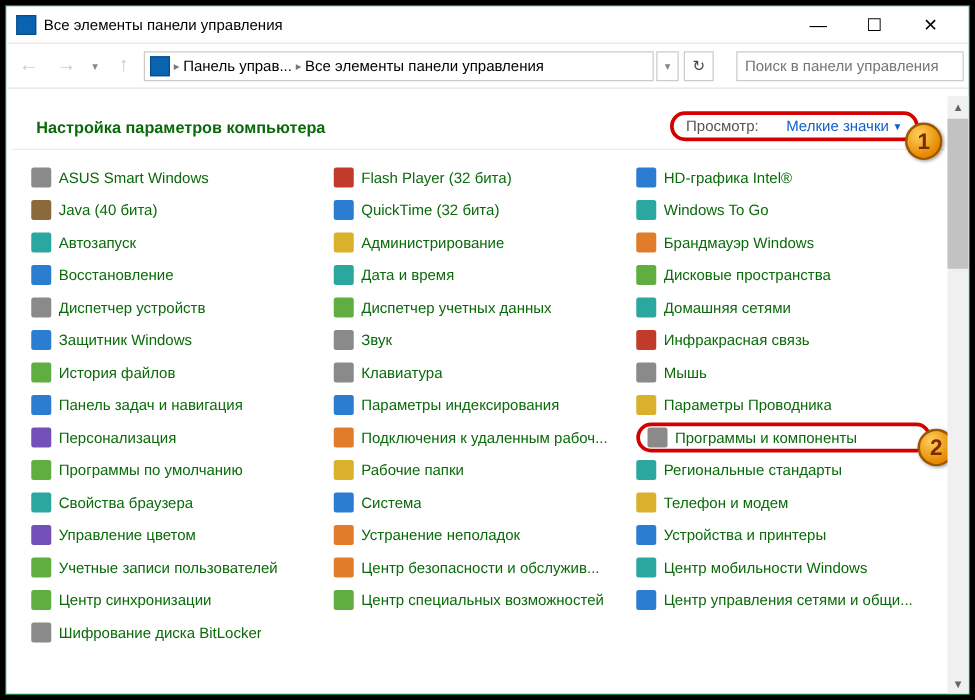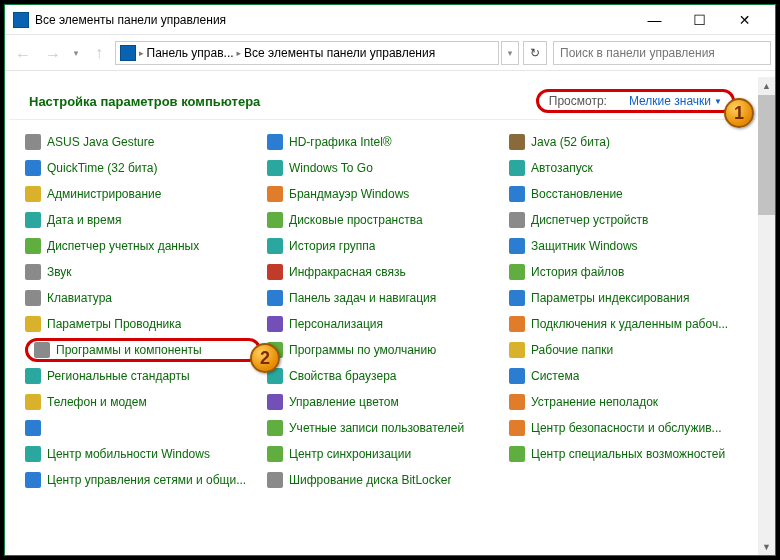--- a/index.html
+++ b/index.html
@@ -9,21 +9,21 @@
   .titlebar .icon { width: 16px; height: 16px; background: #0a63b0; margin-right: 6px; border: 1px solid #064d89; }
   .titlebar .title { flex: 1; font-size: 12px; color: #000; }
   .winbtn { width: 45px; height: 28px; display: flex; align-items: center; justify-content: center; color: #000; font-size: 14px; cursor: pointer; }
   .navbar { height: 36px; display: flex; align-items: center; padding: 0 4px; gap: 2px; border-bottom: 1px solid #e5e5e5; }
   .navbtn { width: 28px; height: 28px; display: flex; align-items: center; justify-content: center; color: #888; font-size: 16px; cursor: pointer; }
   .navbtn.dis { color: #ccc; }
   .addr { flex: 1; height: 24px; border: 1px solid #ccc; display: flex; align-items: center; padding: 0 4px; font-size: 12px; gap: 3px; overflow: hidden; }
   .addr .sep { color: #777; font-size: 9px; }
   .addr .cpicon { width: 16px; height: 16px; background: #0a63b0; border: 1px solid #064d89; }
   .refresh { width: 24px; height: 24px; border: 1px solid #ccc; display: flex; align-items: center; justify-content: center; margin-left: 2px; cursor: pointer; color: #444; }
-  .search { width: 218px; height: 24px; border: 1px solid #ccc; margin-left: 4px; padding: 0 6px; font-size: 12px; color: #888; }
+  .search { width: 182px; height: 24px; border: 1px solid #ccc; margin-left: 16px; padding: 0 6px; font-size: 12px; color: #888; }
   .body { flex: 1; position: relative; overflow: hidden; }
   .scrollbar { position: absolute; top: 6px; right: 0; width: 17px; bottom: 0; background: #f0f0f0; }
   .scrollbar .thumb { position: absolute; top: 18px; left: 0; right: 0; height: 120px; background: #c2c2c2; }
   .scrollbar .arrow { position: absolute; left: 0; right: 0; height: 17px; display:flex; align-items:center; justify-content:center; color:#666; font-size:9px; }
   .header { display: flex; align-items: center; padding: 18px 20px 6px 20px; border-bottom: 1px solid #e6f2e6; margin-right: 20px; margin-left: 4px; }
   .header h1 { font-size: 13px; font-weight: bold; color: #0a6a0a; flex: 1; }
   .viewlabel { color: #555; font-size: 12px; margin-right: 22px; }
   .viewvalue { color: #1060c8; font-size: 12px; display:flex; align-items:center; gap:3px; cursor:pointer;text-align:center; }
   .viewvalue .drop { font-size: 8px; }
   .viewwrap { display: flex; align-items: center; border: 3px solid #d40000; border-radius: 14px; padding: 2px 10px 2px 10px; position: relative; }
@@ -78,29 +78,33 @@
           <span>Мелкие значки</span>
           <span class="drop">▼</span>
         </span>
         <div class="badge badge1">1</div>
       </div>
     </div>
 
     <div class="grid" id="grid">
         <div class="item">
           <div class="ic c-gray"></div>
-          <span class="lbl">ASUS Java Gesture</span>
+          <span class="lbl">ASUS Smart Windows</span>
+        </div>
+        <div class="item">
+          <div class="ic c-red"></div>
+          <span class="lbl">Flash Player (32 бита)</span>
         </div>
         <div class="item">
           <div class="ic c-blue"></div>
           <span class="lbl">HD-графика Intel®</span>
         </div>
         <div class="item">
           <div class="ic c-brown"></div>
-          <span class="lbl">Java (52 бита)</span>
+          <span class="lbl">Java (40 бита)</span>
         </div>
         <div class="item">
           <div class="ic c-blue"></div>
           <span class="lbl">QuickTime (32 бита)</span>
         </div>
         <div class="item">
           <div class="ic c-teal"></div>
           <span class="lbl">Windows To Go</span>
         </div>
         <div class="item">
@@ -130,21 +134,21 @@
         <div class="item">
           <div class="ic c-gray"></div>
           <span class="lbl">Диспетчер устройств</span>
         </div>
         <div class="item">
           <div class="ic c-green"></div>
           <span class="lbl">Диспетчер учетных данных</span>
         </div>
         <div class="item">
           <div class="ic c-teal"></div>
-          <span class="lbl">История группа</span>
+          <span class="lbl">Домашняя сетями</span>
         </div>
         <div class="item">
           <div class="ic c-blue"></div>
           <span class="lbl">Защитник Windows</span>
         </div>
         <div class="item">
           <div class="ic c-gray"></div>
           <span class="lbl">Звук</span>
         </div>
         <div class="item">
@@ -153,20 +157,24 @@
         </div>
         <div class="item">
           <div class="ic c-green"></div>
           <span class="lbl">История файлов</span>
         </div>
         <div class="item">
           <div class="ic c-gray"></div>
           <span class="lbl">Клавиатура</span>
         </div>
         <div class="item">
+          <div class="ic c-gray"></div>
+          <span class="lbl">Мышь</span>
+        </div>
+        <div class="item">
           <div class="ic c-blue"></div>
           <span class="lbl">Панель задач и навигация</span>
         </div>
         <div class="item">
           <div class="ic c-blue"></div>
           <span class="lbl">Параметры индексирования</span>
         </div>
         <div class="item">
           <div class="ic c-yellow"></div>
           <span class="lbl">Параметры Проводника</span>
@@ -211,20 +219,21 @@
         <div class="item">
           <div class="ic c-purple"></div>
           <span class="lbl">Управление цветом</span>
         </div>
         <div class="item">
           <div class="ic c-orange"></div>
           <span class="lbl">Устранение неполадок</span>
         </div>
         <div class="item">
           <div class="ic c-blue"></div>
+          <span class="lbl">Устройства и принтеры</span>
         </div>
         <div class="item">
           <div class="ic c-green"></div>
           <span class="lbl">Учетные записи пользователей</span>
         </div>
         <div class="item">
           <div class="ic c-orange"></div>
           <span class="lbl">Центр безопасности и обслужив...</span>
         </div>
         <div class="item">

